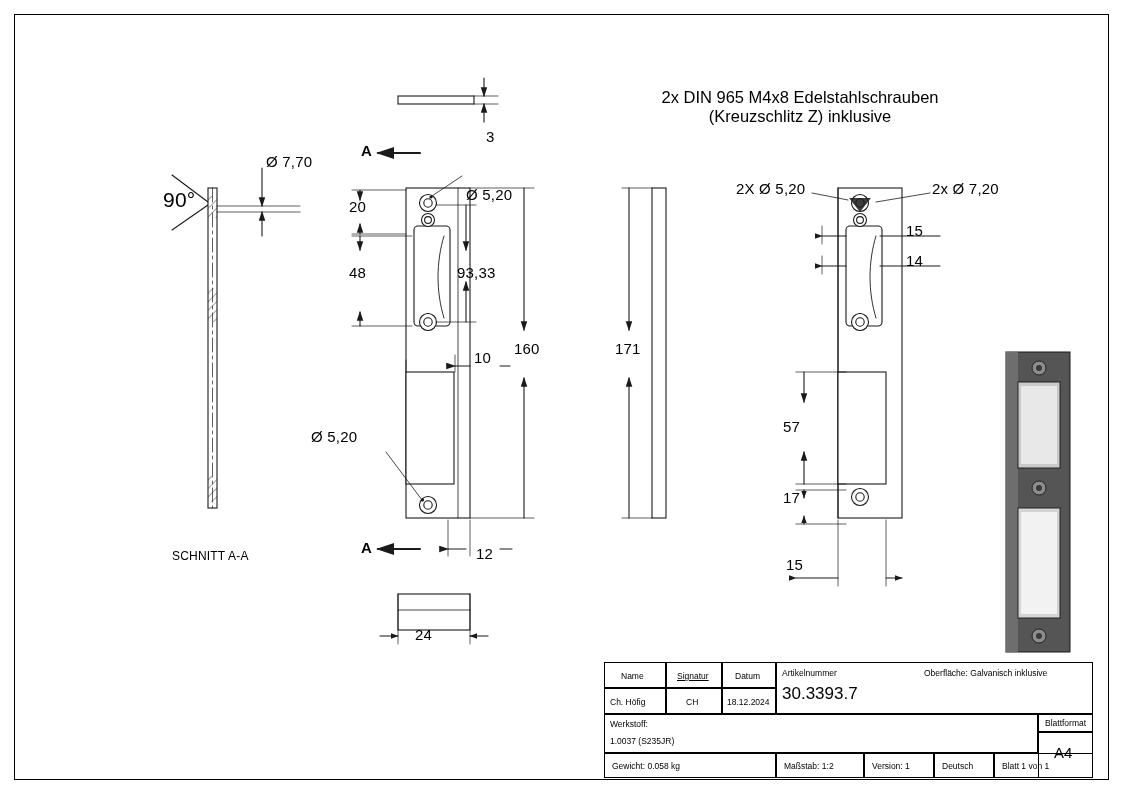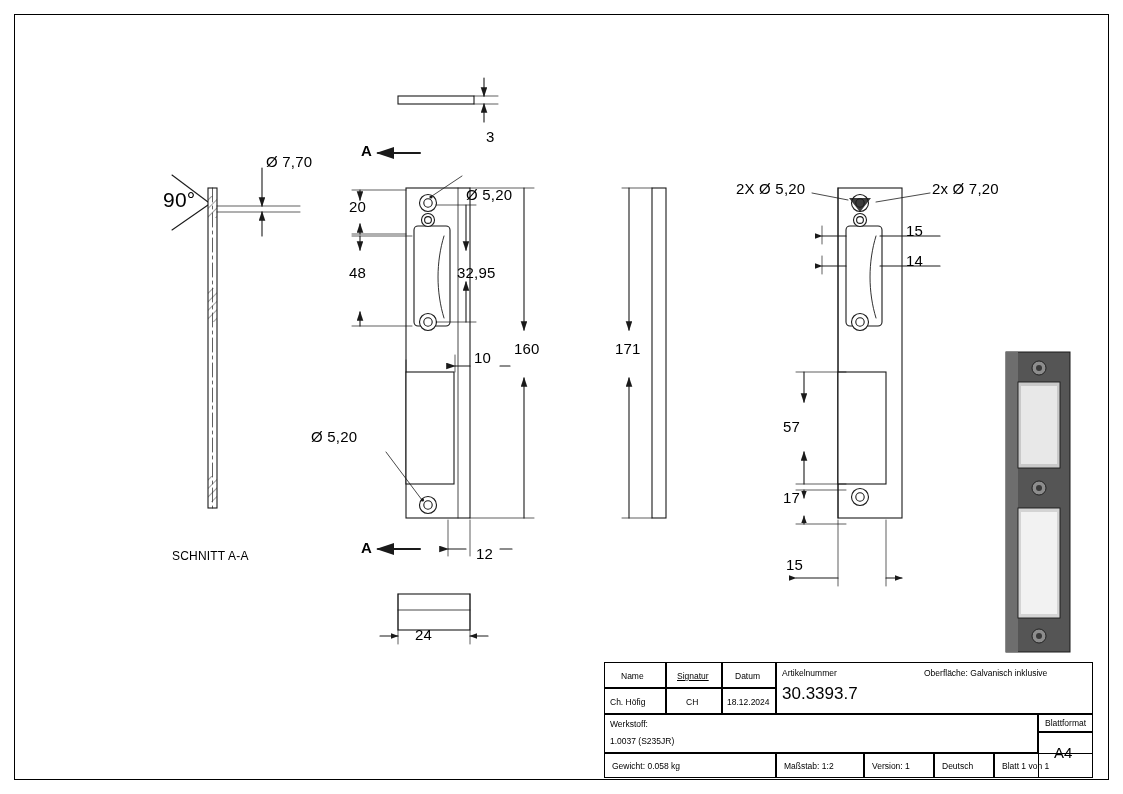--- a/index.html
+++ b/index.html
@@ -18,20 +18,24 @@
   .tbtxt.a4{font-size:15px;}
   .ttl{position:absolute;text-align:center;font-size:16.5px;line-height:19px;}
 </style>
 </head>
 <body>
 
 <div id="sheet">
 
   <div class="frame"></div>
 
+  <div class="ttl" style="left:600px;top:88px;width:400px;">
+    <div>2x DIN 965 M4x8 Edelstahlschrauben</div>
+    <div>(Kreuzschlitz Z) inklusive</div>
+  </div>
 
   <svg width="1123" height="794">
     <defs>
       <marker id="ar" markerWidth="9" markerHeight="9" refX="8" refY="3" orient="auto" markerUnits="strokeWidth">
         <path d="M0,0 L9,3 L0,6 z" fill="#1a1a1a"></path>
       </marker>
       <marker id="arS" markerWidth="7" markerHeight="7" refX="6.5" refY="2.5" orient="auto" markerUnits="strokeWidth">
         <path d="M0,0 L7,2.5 L0,5 z" fill="#1a1a1a"></path>
       </marker>
       <pattern id="hatch" width="6" height="6" patternTransform="rotate(45)" patternUnits="userSpaceOnUse">
@@ -196,21 +200,21 @@
 
   <div class="lbl" style="left:361px;top:142px;font-weight:600;">A</div>
   <div class="lbl" style="left:361px;top:539px;font-weight:600;">A</div>
 
   <div class="lbl" style="left:486px;top:128px;">3</div>
   <div class="lbl" style="left:466px;top:186px;">Ø 5,20</div>
   <div class="lbl" style="left:311px;top:428px;">Ø 5,20</div>
 
   <div class="lbl" style="left:349px;top:198px;">20</div>
   <div class="lbl" style="left:349px;top:264px;">48</div>
-  <div class="lbl" style="left:457px;top:264px;">32,95</div>
+  <div class="lbl" style="left:457px;top:264px;">93,33</div>
   <div class="lbl" style="left:474px;top:349px;">10</div>
   <div class="lbl" style="left:514px;top:340px;">160</div>
   <div class="lbl" style="left:476px;top:545px;">12</div>
   <div class="lbl" style="left:415px;top:626px;">24</div>
   <div class="lbl" style="left:615px;top:340px;">171</div>
 
   <div class="lbl" style="left:736px;top:180px;">2X Ø 5,20</div>
   <div class="lbl" style="left:932px;top:180px;">2x  Ø 7,20</div>
   <div class="lbl" style="left:906px;top:222px;">15</div>
   <div class="lbl" style="left:906px;top:252px;">14</div>

